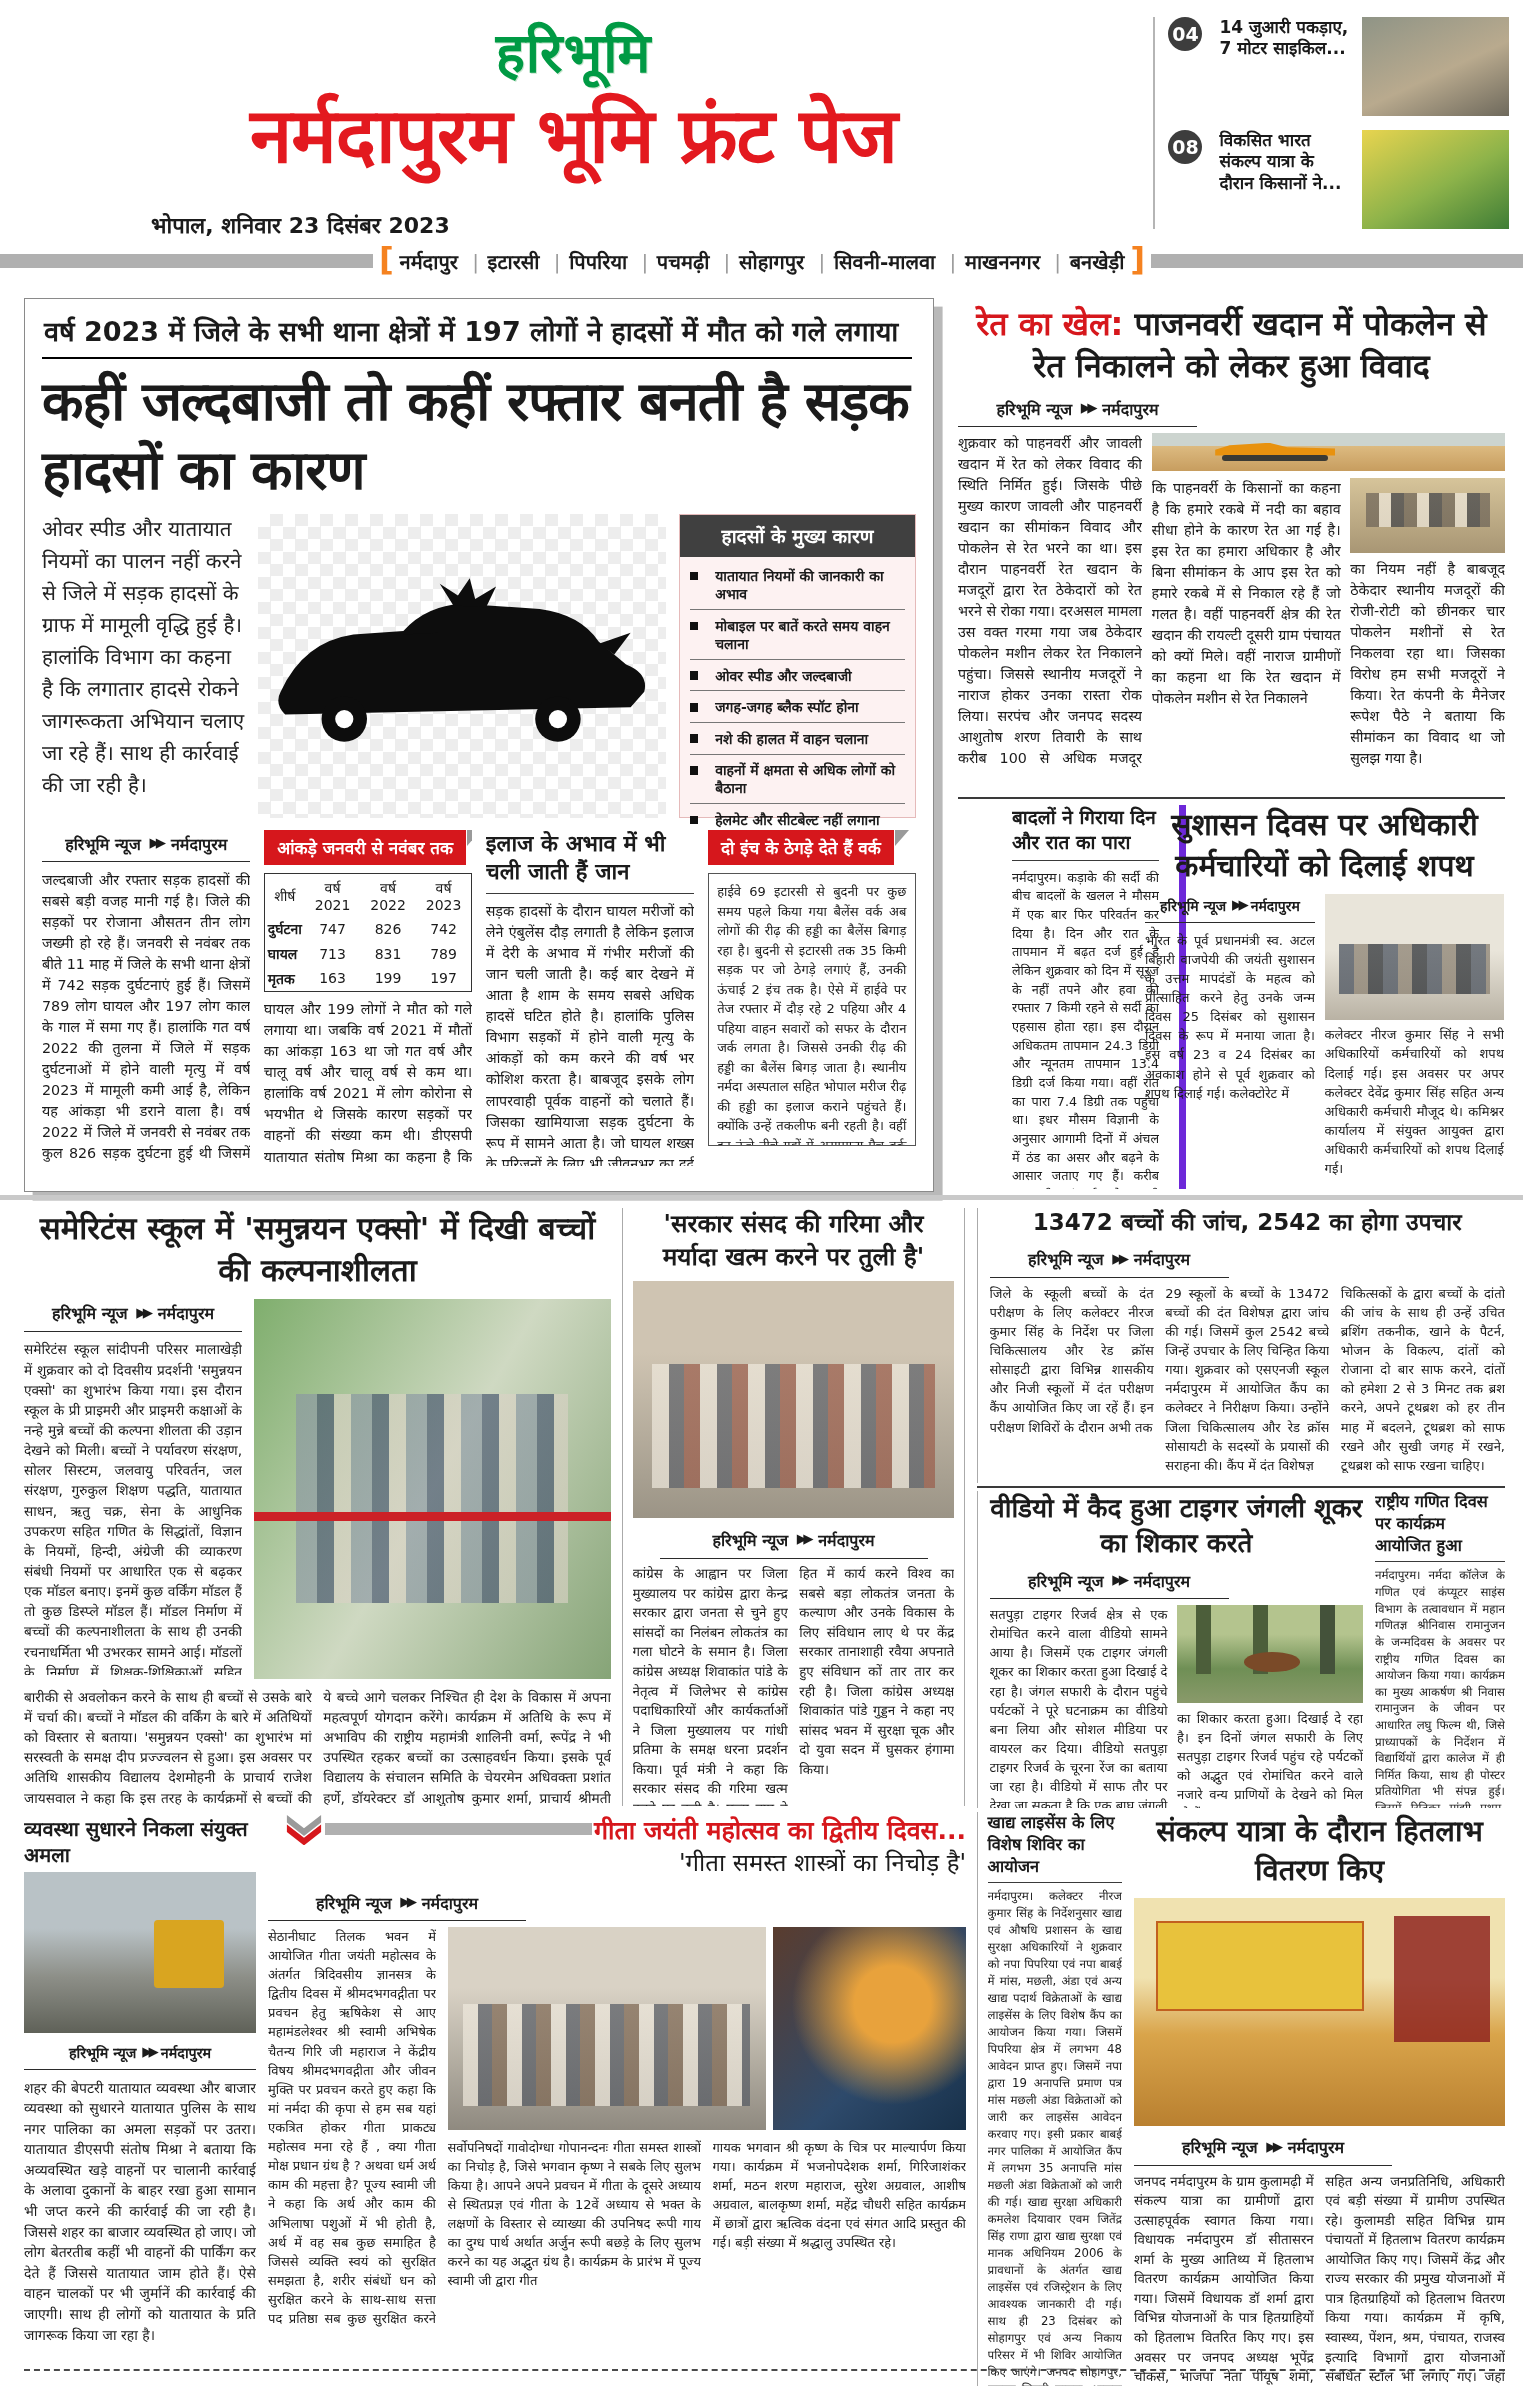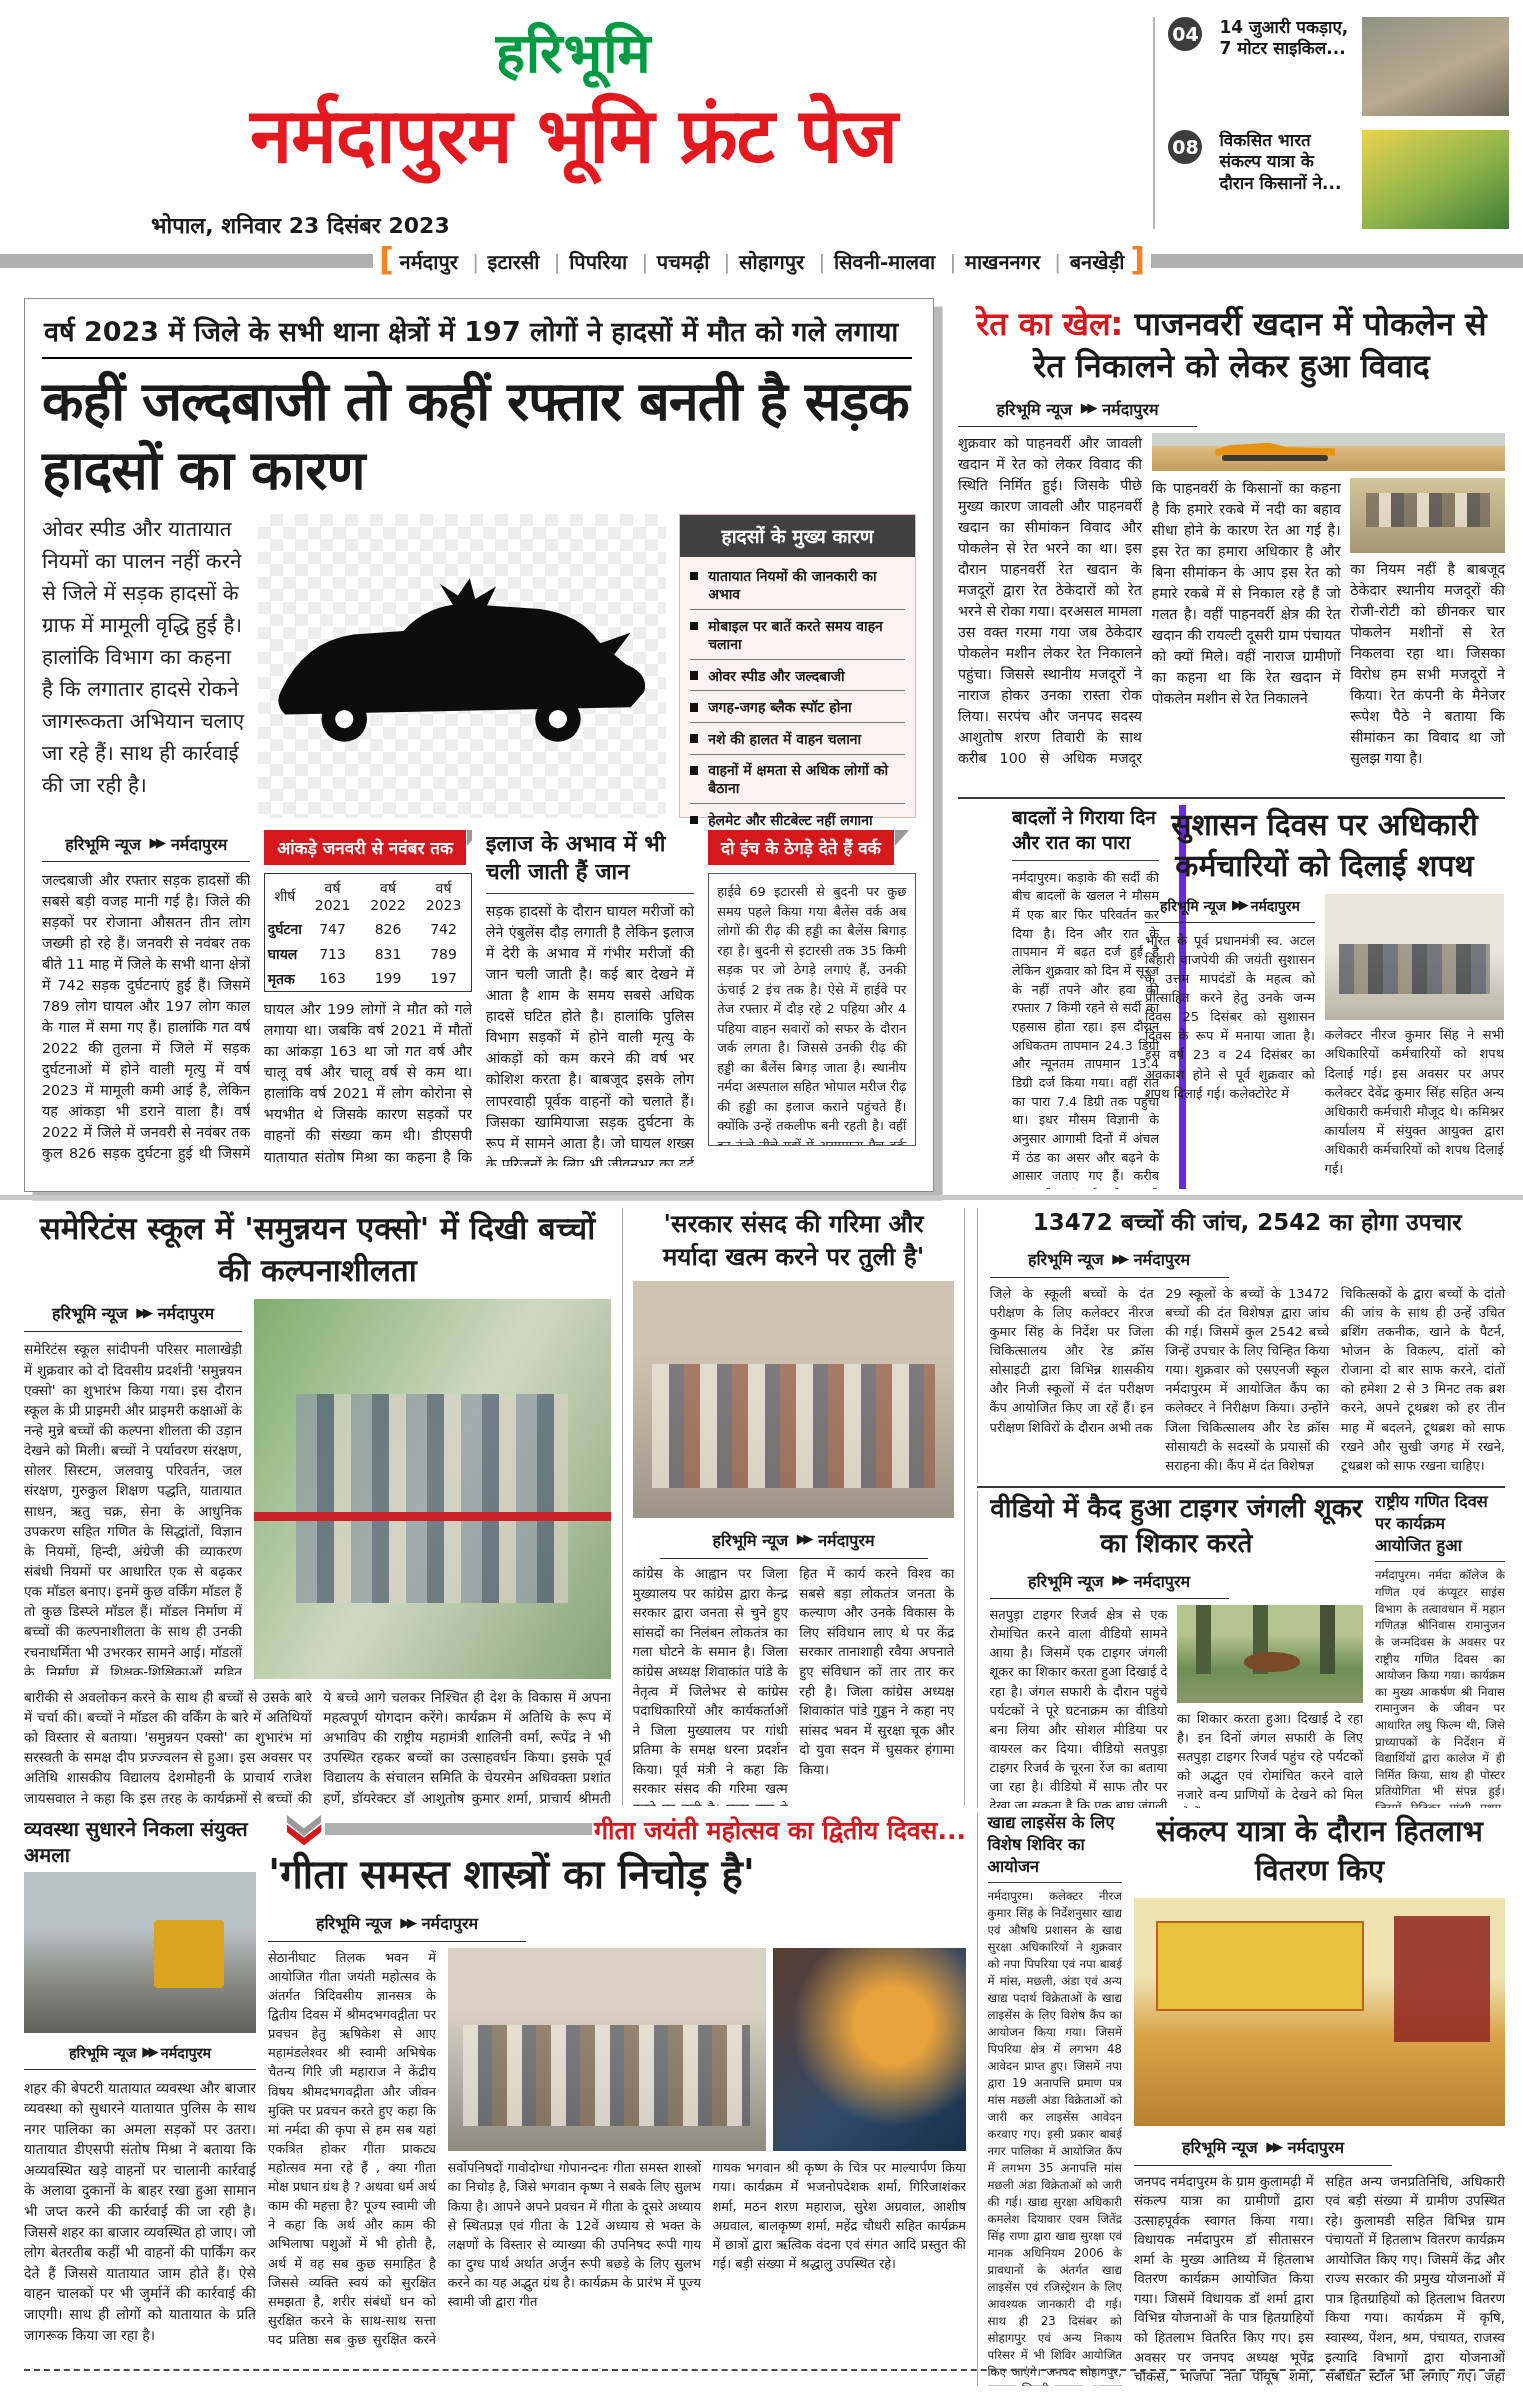--- a/index.html
+++ b/index.html
@@ -66,21 +66,21 @@
   
   .lead{left:24px;top:298px;width:910px;height:894px;border:1.9px solid #8a8a8a;box-shadow:8.6px 8.6px 0 #b9b9b9;padding:13.4px 17px;overflow:hidden}
   .kicker{display:inline-block;font-size:27px;font-weight:bold;border-bottom:2.9px solid #000;padding:0 13.4px 7.6px 1.9px}
   .lead-headline{font-size:54px;font-weight:800;line-height:1.28;letter-spacing:-1px;margin:7.6px 0 9.6px}
   .lead-top{display:flex;gap:13.4px;margin-bottom:11.5px;height:304px}
   .lead-intro{width:203px;font-size:20.6px;line-height:1.55;font-weight:500;color:#222;overflow:hidden}
   .car-fig{flex:1;background:repeating-conic-gradient(#ededed 0% 25%,#fff 0% 50%);background-size:25px 25px;display:flex;align-items:center;justify-content:center}
   .causes{width:237px;background:#fdf2f2;border:1px solid #e5baba}
   .causes-title{background:#404040;color:#fff;font-size:19px;font-weight:bold;text-align:center;padding:7.6px 3.8px}
   .causes ul{list-style:none;padding:3.8px 9.6px}
-  .causes li{display:flex;gap:10px;font-size:14px;font-weight:bold;padding:6.7px 0 5.7px;border-bottom:1px solid #777;line-height:1.3}
+  .causes li{display:flex;gap:17px;font-size:14px;font-weight:bold;padding:6.7px 0 5.7px;border-bottom:1px solid #777;line-height:1.3}
   .causes li:last-child{border-bottom:none}
   .causes .sq{flex:0 0 8.6px;width:8.6px;height:8.6px;background:#111;margin-top:4.8px}
   .lead-cols{display:flex;gap:13.4px;height:336px;overflow:hidden}
   .lead-col{flex:1 1 0;overflow:hidden}
   .stats-table{width:100%;border:1.9px solid #333;border-collapse:collapse;font-size:14px;margin-bottom:7.6px}
   .stats-table th{font-weight:normal;text-align:center;padding:3.8px 2.9px}
   .stats-table td{padding:2.9px;text-align:center}
   .stats-table td:first-child{text-align:left;font-weight:bold}
   .workbox{border:1.9px solid #555;padding:8.6px;font-size:13px;line-height:1.5;text-align:justify;height:273px;overflow:hidden}
 
@@ -154,21 +154,21 @@
   .traffic .subhead{font-size:20px;border-bottom:none;margin-bottom:3.8px;padding-bottom:0}
   .traffic .ph-traffic{height:161px;margin:3.8px 0 7.6px}
   .traffic .byline{font-size:14.3px;gap:5.7px}
   .traffic .bodytext{font-size:14px}
 
   .gita{left:268px;top:1812px;width:698px;height:566px;overflow:hidden}
   .gita-kickrow{display:flex;align-items:center;gap:2px;height:34px}
   .gita-kickrow .gbar{height:11.5px}
   .gita-kicker{color:#d6171c;font-size:25px;font-weight:800;white-space:nowrap}
   .chev{width:38px;height:32.5px;margin-left:17px;flex:0 0 auto}
-  .gita-headline{font-size:40px;font-weight:700;text-align:left;line-height:1.3;margin-top:1.9px}
+  .gita-headline{font-size:24px;font-weight:400;text-align:right;line-height:1.3;margin-top:1.9px}
   .gita .byline{width:258px;margin:9.6px 0 5.7px}
   .gita-content{display:flex;gap:11.5px;height:400px}
   .gita-col1{width:168px}
   .gita-right{flex:1;display:flex;flex-direction:column}
   .gita-photos{display:flex;gap:7.6px;height:203px}
   .gita-photos .ph-gita1{flex:1.65}
   .gita-photos .ph-gita2{flex:1}
   .gita-textrow{display:flex;gap:11.5px;margin-top:7.6px;flex:1;overflow:hidden}
   .gita .bodytext{font-size:13px}
   .gita-textrow .bodytext{flex:1}

